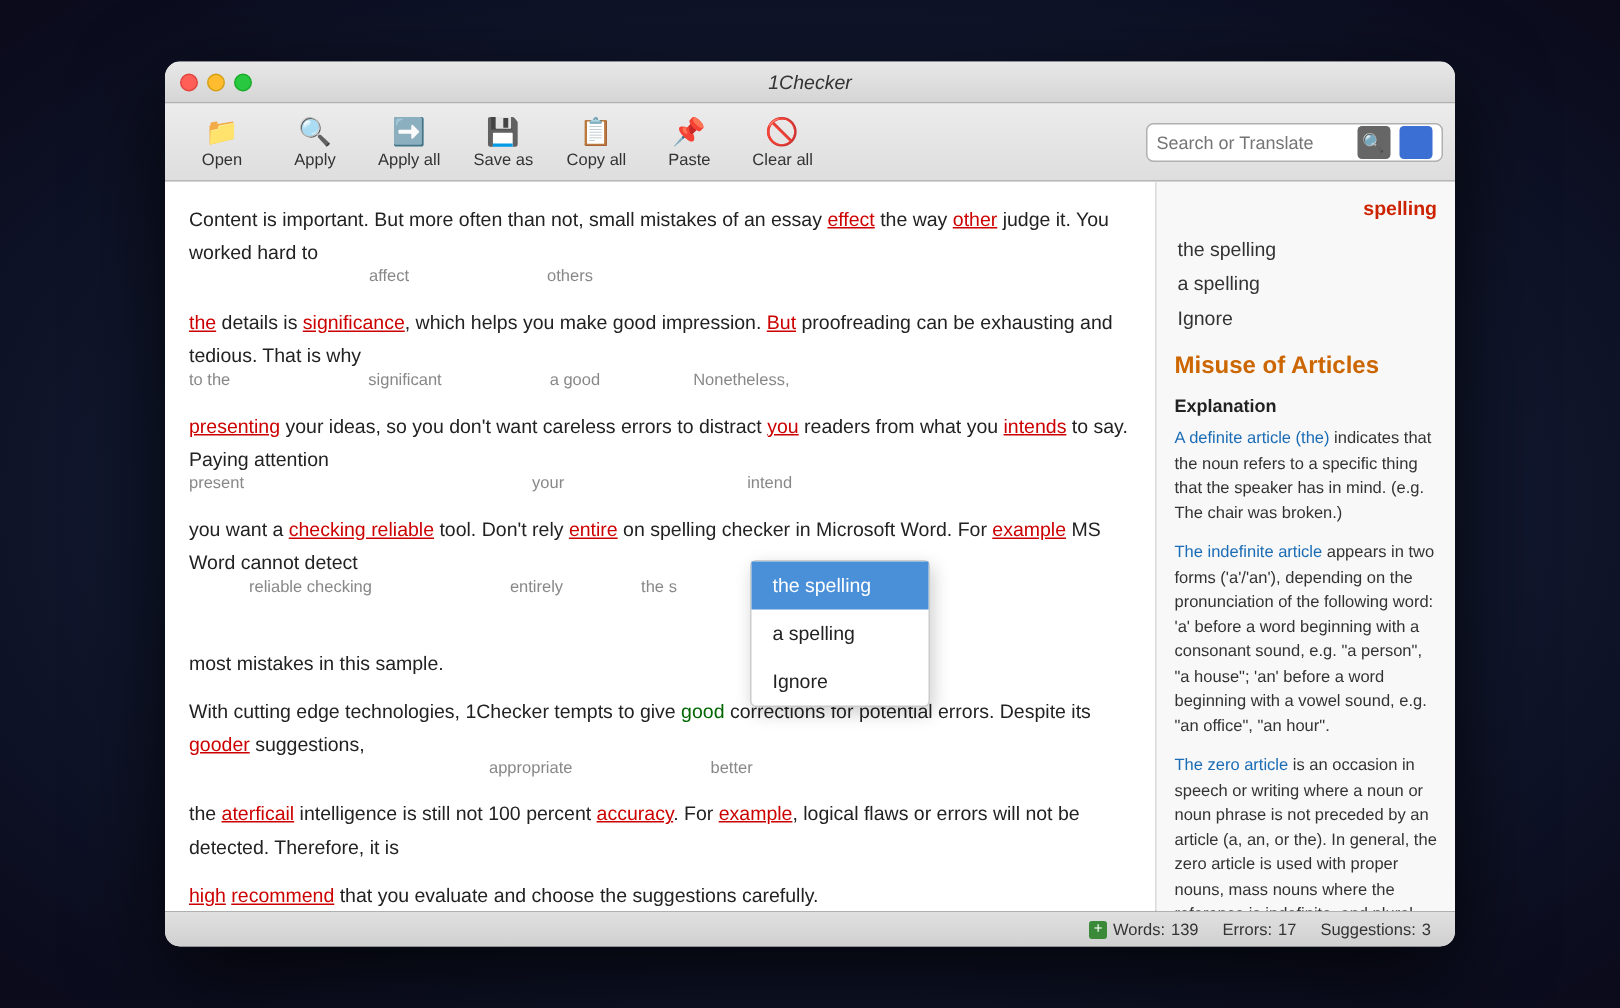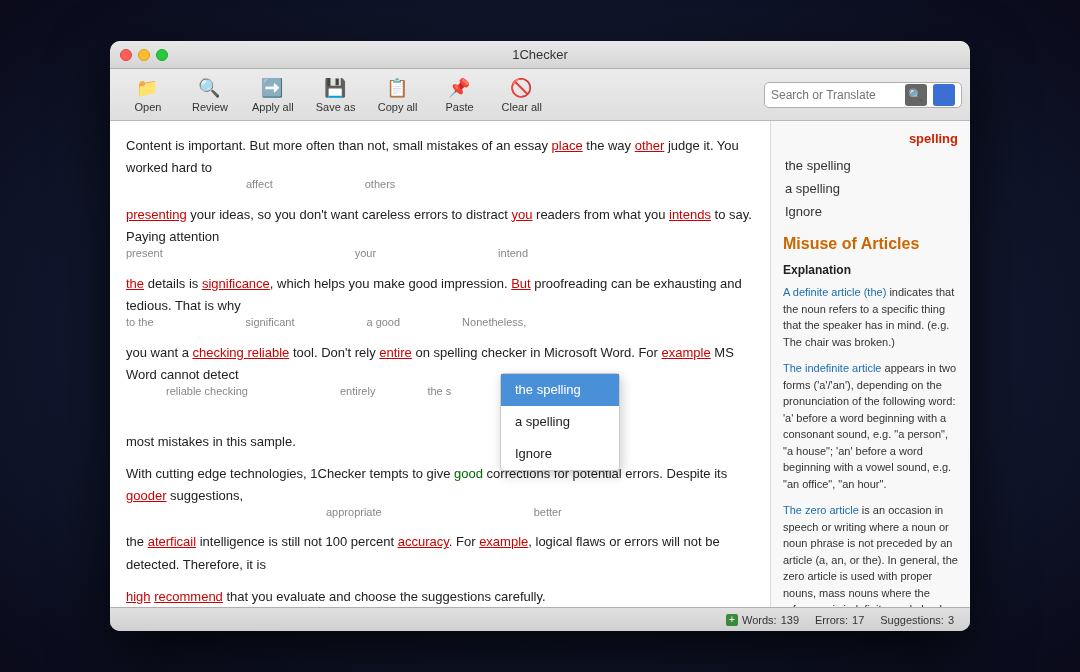--- a/index.html
+++ b/index.html
@@ -25,20 +25,21 @@
     }
     .title-bar {
       background: linear-gradient(to bottom, #e8e8e8, #d5d5d5);
       height: 28px;
       display: flex;
       align-items: center;
       padding: 0 10px;
       border-bottom: 1px solid #b0b0b0;
       border-radius: 10px 10px 0 0;
       position: relative;
+      font-style: italic;
     }
     .traffic-lights {
       display: flex;
       gap: 6px;
     }
     .traffic-light {
       width: 12px;
       height: 12px;
       border-radius: 50%;
     }
@@ -267,21 +268,21 @@
     <span class="title-text">1Checker</span>
   </div>
 
   <div class="toolbar">
     <div class="toolbar-btn">
       <span class="btn-icon">📁</span>
       <span class="btn-label">Open</span>
     </div>
     <div class="toolbar-btn">
       <span class="btn-icon">🔍</span>
-      <span class="btn-label">Review</span>
+      <span class="btn-label">Apply</span>
     </div>
     <div class="toolbar-btn">
       <span class="btn-icon">➡️</span>
       <span class="btn-label">Apply all</span>
     </div>
     <div class="toolbar-btn">
       <span class="btn-icon">💾</span>
       <span class="btn-label">Save as</span>
     </div>
     <div class="toolbar-btn">
@@ -300,47 +301,47 @@
       <input type="text" placeholder="Search or Translate" style="">
       <div class="search-icon-btn">🔍</div>
       <div class="translate-btn"></div>
     </div>
   </div>
 
   <div class="content-area">
 
     <div class="main-editor">
       <div class="paragraph-block">
-        <span>Content is important. But more often than not, small mistakes of an essay </span><span class="error-red">place</span><span> the way </span><span class="error-red">other</span><span> judge it. You worked hard to</span>
+        <span>Content is important. But more often than not, small mistakes of an essay </span><span class="error-red">effect</span><span> the way </span><span class="error-red">other</span><span> judge it. You worked hard to</span>
         <div class="sub-row">
           <span class="sub-hint" style="margin-left:120px">affect</span>
           <span class="sub-hint" style="margin-left:60px">others</span>
-        </div>
-      </div>
-
-      <div class="paragraph-block">
-        <span class="error-red">presenting</span><span> your ideas, so you don't want careless errors to distract </span><span class="error-red">you</span><span> readers from what you </span><span class="error-red">intends</span><span> to say. Paying attention</span>
-        <div class="sub-row">
-          <span class="sub-hint">present</span>
-          <span class="sub-hint" style="margin-left:160px">your</span>
-          <span class="sub-hint" style="margin-left:90px">intend</span>
         </div>
       </div>
 
       <div class="paragraph-block">
         <span class="error-red">the</span><span> details is </span><span class="error-red">significance</span><span>, which helps you make good impression. </span><span class="error-red">But</span><span> proofreading can be exhausting and tedious. That is why</span>
         <div class="sub-row">
           <span class="sub-hint">to the</span>
           <span class="sub-hint" style="margin-left:60px">significant</span>
           <span class="sub-hint" style="margin-left:40px">a good</span>
           <span class="sub-hint" style="margin-left:30px">Nonetheless,</span>
         </div>
       </div>
 
       <div class="paragraph-block">
+        <span class="error-red">presenting</span><span> your ideas, so you don't want careless errors to distract </span><span class="error-red">you</span><span> readers from what you </span><span class="error-red">intends</span><span> to say. Paying attention</span>
+        <div class="sub-row">
+          <span class="sub-hint">present</span>
+          <span class="sub-hint" style="margin-left:160px">your</span>
+          <span class="sub-hint" style="margin-left:90px">intend</span>
+        </div>
+      </div>
+
+      <div class="paragraph-block">
         <span>you want a </span><span class="error-red">checking reliable</span><span> tool. Don't rely </span><span class="error-red">entire</span><span> on spelling checker in Microsoft Word. For </span><span class="error-red">example</span><span> MS Word cannot detect</span>
         <div class="sub-row">
           <span class="sub-hint" style="margin-left:40px">reliable checking</span>
           <span class="sub-hint" style="margin-left:60px">entirely</span>
           <span class="sub-hint" style="margin-left:20px">the s</span>
           <span class="sub-hint" style="margin-left:80px">example,</span>
         </div>
       </div>
 
       <div class="dropdown-menu">
@@ -350,21 +351,21 @@
       </div>
 
       <div class="paragraph-block" style="margin-top:30px">
         <span>most mistakes in this sample.</span>
       </div>
 
       <div class="paragraph-block">
         <span>With cutting edge technologies, 1Checker tempts to give </span><span class="error-green">good</span><span> corrections for potential errors. Despite its </span><span class="error-red">gooder</span><span> suggestions,</span>
         <div class="sub-row">
           <span class="sub-hint" style="margin-left:200px">appropriate</span>
-          <span class="sub-hint" style="margin-left:120px">better</span>
+          <span class="sub-hint" style="margin-left:60px">better</span>
         </div>
       </div>
 
       <div class="paragraph-block">
         <span>the </span><span class="error-red">aterficail</span><span> intelligence is still not 100 percent </span><span class="error-red">accuracy</span><span>. For </span><span class="error-red">example</span><span>, logical flaws or errors will not be detected. Therefore, it is</span>
       </div>
 
       <div class="paragraph-block">
         <span class="error-red">high</span><span> </span><span class="error-red">recommend</span><span> that you evaluate and choose the suggestions carefully.</span>
         

